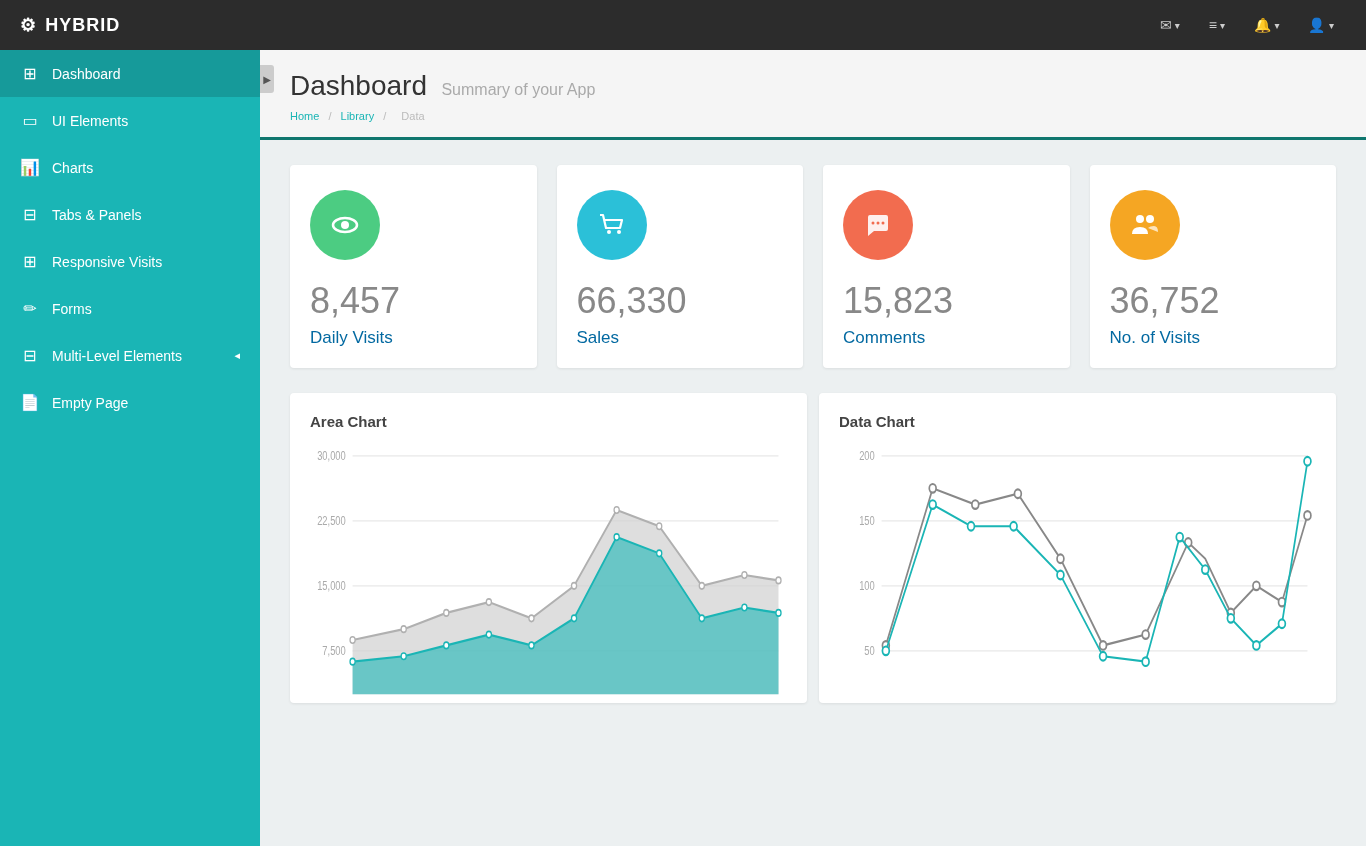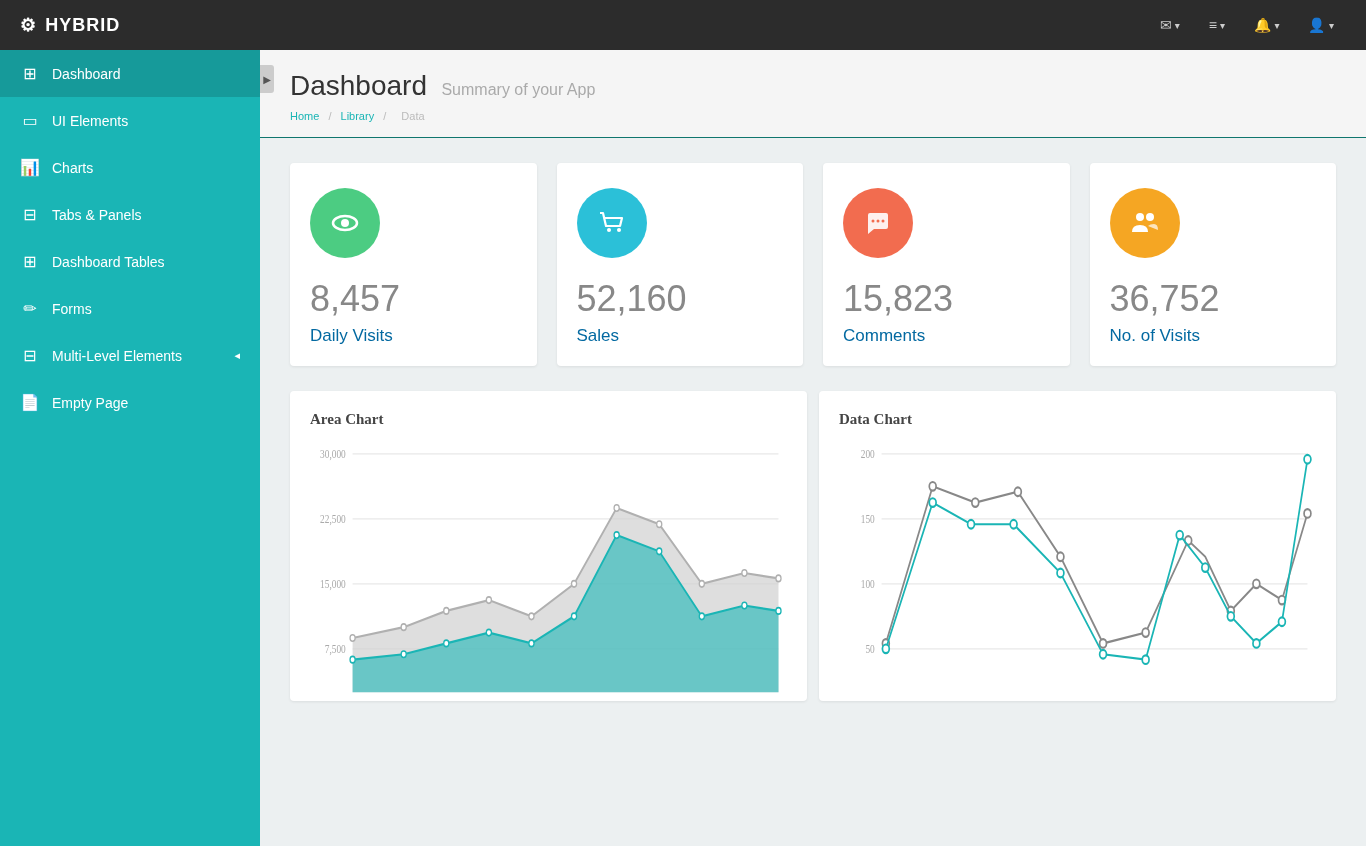--- a/index.html
+++ b/index.html
@@ -96,21 +96,21 @@
       flex: 1;
       overflow-y: auto;
       display: flex;
       flex-direction: column;
     }
 
     
     .page-header {
       background: #f5f5f5;
       padding: 20px 30px 15px;
-      border-bottom: 1px solid #0f766e;
+      border-bottom: 3px solid #0f766e;
     }
     .page-header h1 {
       font-size: 28px;
       font-weight: 300;
       color: #333;
       display: inline;
     }
     .page-header .subtitle {
       font-size: 16px;
       color: #aaa;
@@ -168,21 +168,20 @@
     .stat-label {
       font-size: 17px;
       color: #0369a1;
     }
 
     
     .charts-row {
       display: grid;
       grid-template-columns: 1fr 1fr;
       gap: 12px;
-      font-family: Liberation Serif, serif;
     }
     .chart-card {
       background: white;
       border-radius: 4px;
       padding: 20px;
       box-shadow: 0 1px 3px rgba(0,0,0,0.08);
       height: 310px;
     }
     .chart-title {
       font-size: 15px;
@@ -236,21 +235,21 @@
     <a class="sidebar-item">
       <span class="si-icon">📊</span>
       <span class="si-label">Charts</span>
     </a>
     <a class="sidebar-item">
       <span class="si-icon">⊟</span>
       <span class="si-label">Tabs &amp; Panels</span>
     </a>
     <a class="sidebar-item">
       <span class="si-icon">⊞</span>
-      <span class="si-label">Dashboard Tables</span>
+      <span class="si-label">Responsive Visits</span>
     </a>
     <a class="sidebar-item">
       <span class="si-icon">✏</span>
       <span class="si-label">Forms</span>
     </a>
     <a class="sidebar-item">
       <span class="si-icon">⊟</span>
       <span class="si-label">Multi-Level Elements</span>
       <span class="si-caret">◂</span>
     </a>
@@ -287,21 +286,21 @@
           <div class="stat-label">Daily Visits</div>
         </div>
         <div class="stat-card">
           <div class="stat-icon-circle cyan">
             <svg width="32" height="32" viewBox="0 0 32 32" fill="white">
               <path d="M4 6h3l3 13h14l2-8H9" fill="none" stroke="white" stroke-width="2.2" stroke-linejoin="round"></path>
               <circle cx="13" cy="23" r="2" fill="white"></circle>
               <circle cx="23" cy="23" r="2" fill="white"></circle>
             </svg>
           </div>
-          <div class="stat-value">52,160</div>
+          <div class="stat-value">66,330</div>
           <div class="stat-label">Sales</div>
         </div>
         <div class="stat-card">
           <div class="stat-icon-circle orange">
             <svg width="32" height="32" viewBox="0 0 32 32" fill="white">
               <path d="M6 8 Q6 6 8 6 L24 6 Q26 6 26 8 L26 20 Q26 22 24 22 L12 22 L6 27 L6 8Z" fill="white" opacity="0.9"></path>
               <circle cx="11" cy="14" r="1.5" fill="#f26c4f"></circle>
               <circle cx="16" cy="14" r="1.5" fill="#f26c4f"></circle>
               <circle cx="21" cy="14" r="1.5" fill="#f26c4f"></circle>
             </svg>

